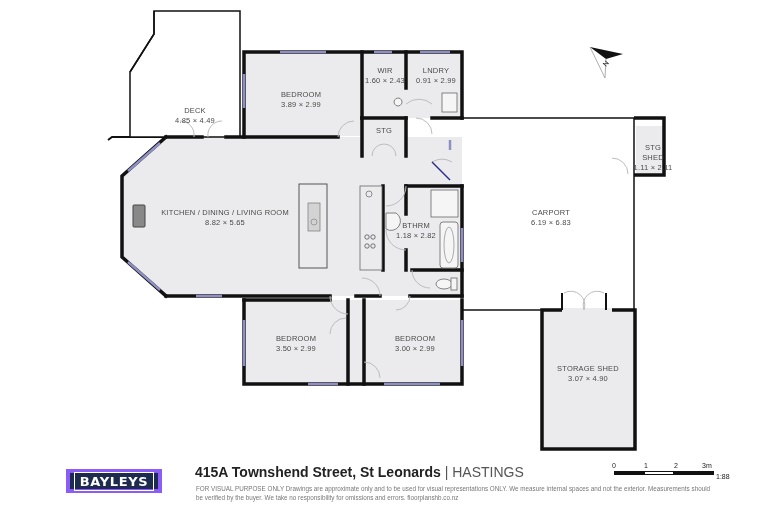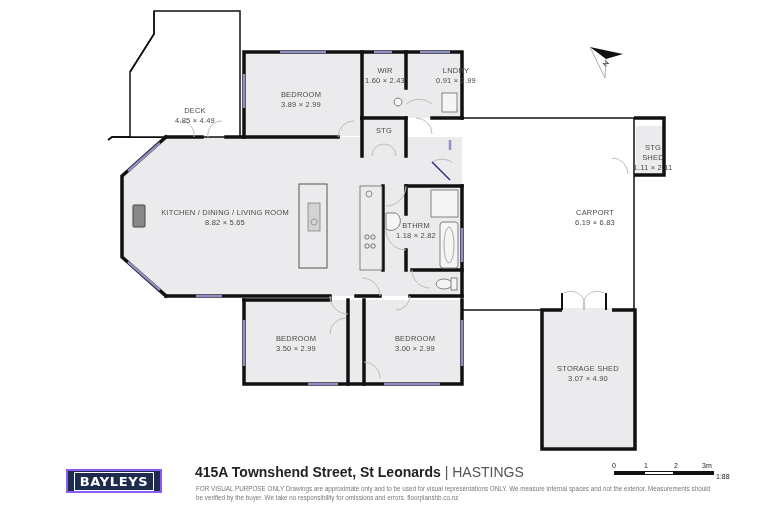--- a/index.html
+++ b/index.html
@@ -1,20 +1,20 @@
 <!DOCTYPE html>
 <html><head>
 <meta charset="utf-8">
 <style>
   html, body { margin:0; padding:0; background:#ffffff; }
   body { width:768px; height:512px; position:relative; overflow:hidden; font-family:"Liberation Sans", "DejaVu Sans", sans-serif; }
   #plan { position:absolute; left:0; top:0; width:768px; height:512px; }
   .room-label { position:absolute; text-align:center; color:#4a4a4a; font-size:7.5px; line-height:10px; letter-spacing:0.2px; white-space:nowrap; transform:translate(-50%,-50%); }
   .room-label span { display:block; }
-  .logo { position:absolute; left:66px; top:469px; width:96px; height:24px; background:#1d2b4f; border:2px solid #8b5cf6; box-sizing:border-box; display:flex; align-items:center; justify-content:center; }
+  .logo { position:absolute; left:66px; top:469px; width:96px; height:24px; background:#1d2b4f; border:4px solid #8b5cf6; box-sizing:border-box; display:flex; align-items:center; justify-content:center; }
   .logo-inner { border:1px solid #ffffff; padding:1px 5px; color:#ffffff; font-weight:bold; font-size:13px; letter-spacing:0.6px; font-family:"DejaVu Sans", sans-serif; line-height:15px; }
   .address { position:absolute; left:195px; top:464px; font-size:14px; color:#222; white-space:nowrap; }
   .address b { font-weight:bold; }
   .address .sep { color:#555; font-weight:normal; }
   .address .city { color:#555; font-weight:normal; }
   .disclaimer { position:absolute; left:196px; top:484px; width:520px; font-size:6.3px; line-height:9px; color:#777; }
   .scale { position:absolute; left:612px; top:462px; width:130px; height:24px; }
   .scale-num { position:absolute; top:0; font-size:7px; color:#222; }
   .scale-ratio { position:absolute; left:104px; top:11px; font-size:7px; color:#222; }
   .scale-bar { position:absolute; top:9px; height:4px; border:1px solid #111; box-sizing:border-box; }
@@ -153,36 +153,36 @@
   <span>4.85 × 4.49</span>
 </div>
 <div class="room-label" style="left:301px; top:100px;">
   <span>BEDROOM</span>
   <span>3.89 × 2.99</span>
 </div>
 <div class="room-label" style="left:385px; top:76px;">
   <span>WIR</span>
   <span>1.60 × 2.43</span>
 </div>
-<div class="room-label" style="left:456px; top:76px;">
+<div class="room-label" style="left:436px; top:76px;">
   <span>LNDRY</span>
   <span>0.91 × 2.99</span>
 </div>
 <div class="room-label" style="left:384px; top:131px;">
   <span>STG</span>
 </div>
 <div class="room-label" style="left:225px; top:218px;">
   <span>KITCHEN / DINING / LIVING ROOM</span>
   <span>8.82 × 5.65</span>
 </div>
 <div class="room-label" style="left:416px; top:231px;">
   <span>BTHRM</span>
   <span>1.18 × 2.82</span>
 </div>
-<div class="room-label" style="left:551px; top:218px;margin-left:44px;">
+<div class="room-label" style="left:551px; top:218px;">
   <span>CARPORT</span>
   <span>6.19 × 6.83</span>
 </div>
 <div class="room-label" style="left:653px; top:158px;">
   <span>STG</span>
   <span>SHED</span>
   <span>1.11 × 2.11</span>
 </div>
 <div class="room-label" style="left:296px; top:344px;">
   <span>BEDROOM</span>

